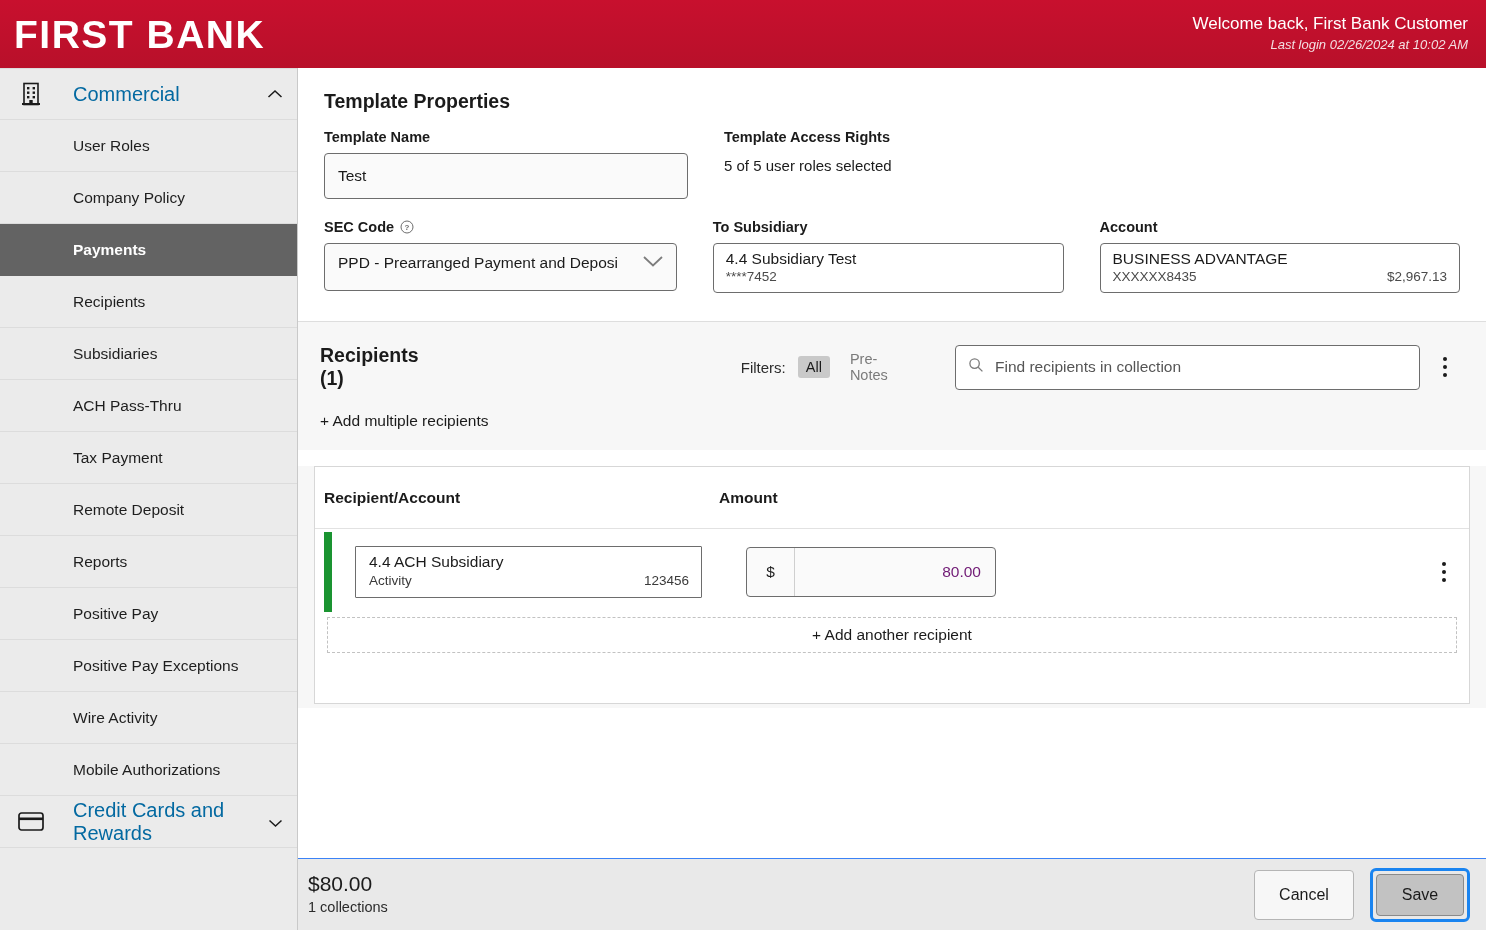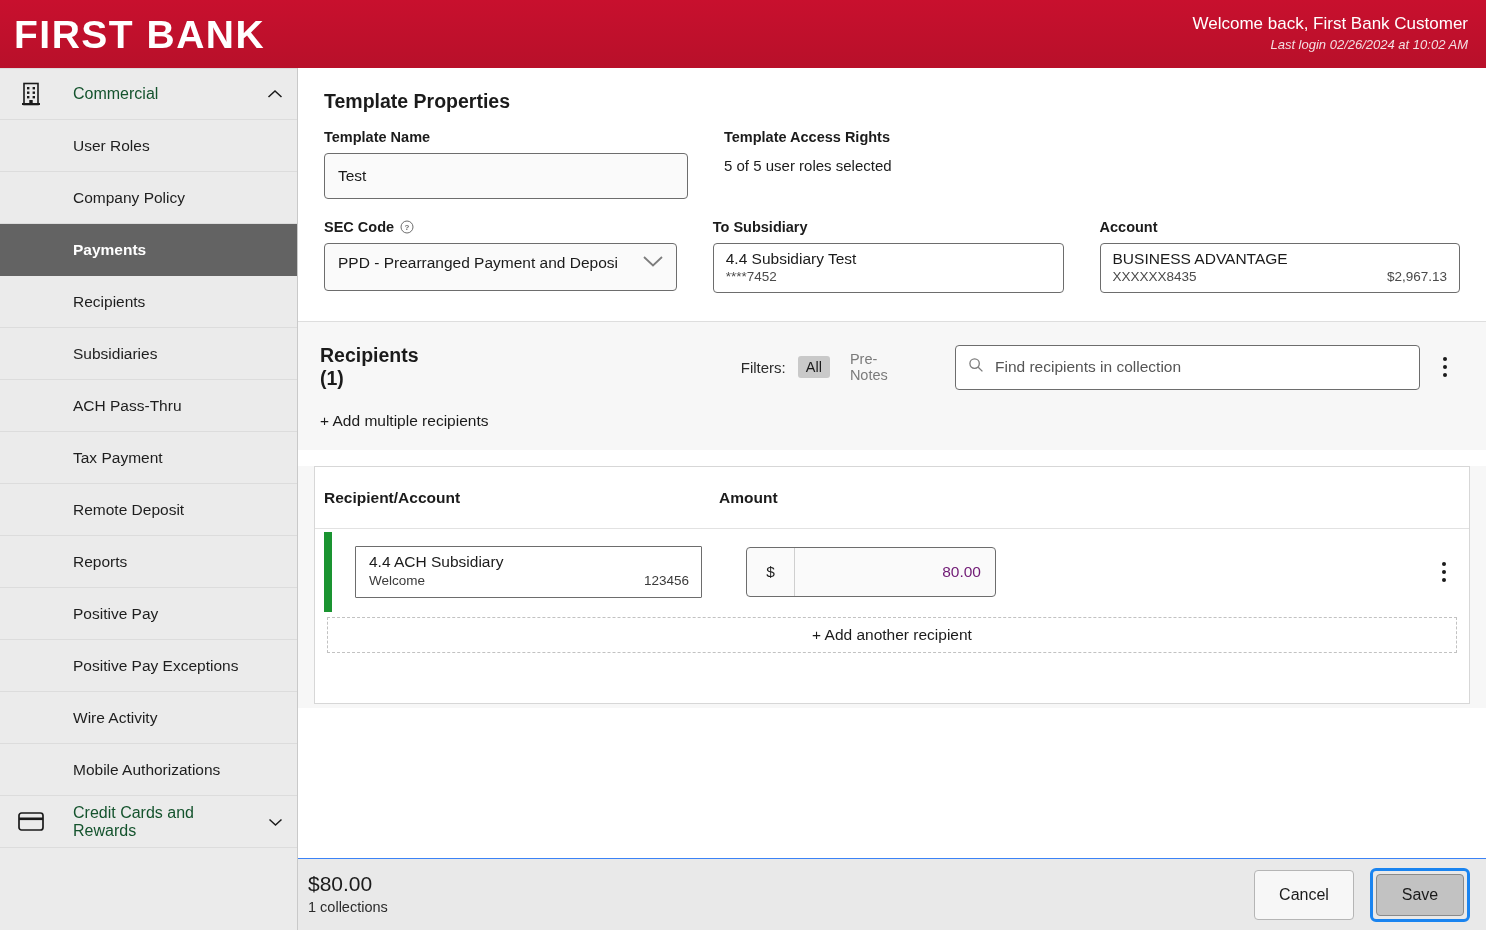--- a/index.html
+++ b/index.html
@@ -39,21 +39,21 @@
     overflow: hidden;
     position: relative;
   }
   .nav-group-head {
     height: 52px; display: flex; align-items: center;
     padding: 0 14px 0 16px; border-bottom: 1px solid #dcdcdc;
     border-top: 1px solid #dcdcdc;
     cursor: pointer; background: #ebebeb;
   }
   .nav-icon { width: 30px; flex: 0 0 30px; display: flex; align-items: center; justify-content: center; }
-  .nav-group-label { flex: 1 1 auto; font-size: 16px; color: #14532d; padding-left: 27px; }
+  .nav-group-label { flex: 1 1 auto; font-size: 20px; color: #0369a1; padding-left: 27px; }
   .chev { width: 16px; flex: 0 0 16px; display: flex; align-items: center; justify-content: center; }
   .nav-item {
     height: 52px; display: flex; align-items: center;
     padding-left: 73px; font-size: 15.5px; color: #1e1e1e;
     border-bottom: 1px solid #dcdcdc; cursor: pointer; background: #ebebeb;
   }
   .nav-item.active { background: #636363; color: #fff; font-weight: bold; border-bottom-color: #636363; }
   .nav-group-head.bottom { border-top: none; }
   .nav-group-head.bottom .nav-group-label { display:flex; align-items:center; gap:9px; }
 
@@ -362,21 +362,21 @@
               <div class="th c1">Recipient/Account</div>
               <div class="th c2">Amount</div>
             </div>
             <div id="table-rows">
                 <div class="trow">
                   <div class="green-bar" style="background: rgb(26, 148, 49);"></div>
                   <div class="tcell1">
                     <div class="recip-field">
                       <div class="rf-l1">4.4 ACH Subsidiary</div>
                       <div class="rf-l2">
-                        <span>Welcome</span>
+                        <span>Activity</span>
                         <span>123456</span>
                       </div>
                     </div>
                   </div>
                   <div class="tcell2">
                     <div class="amt-field">
                       <div class="amt-sym">$</div>
                       <div class="amt-val">80.00</div>
                     </div>
                   </div>

